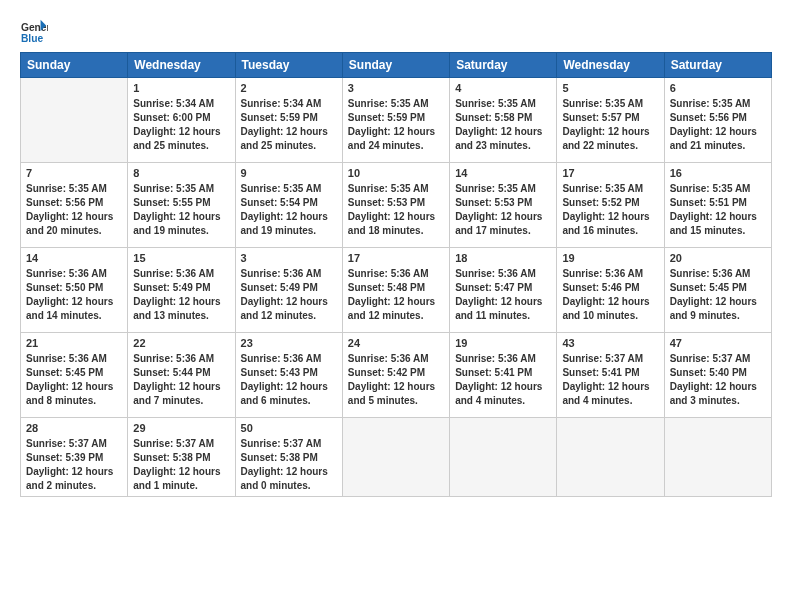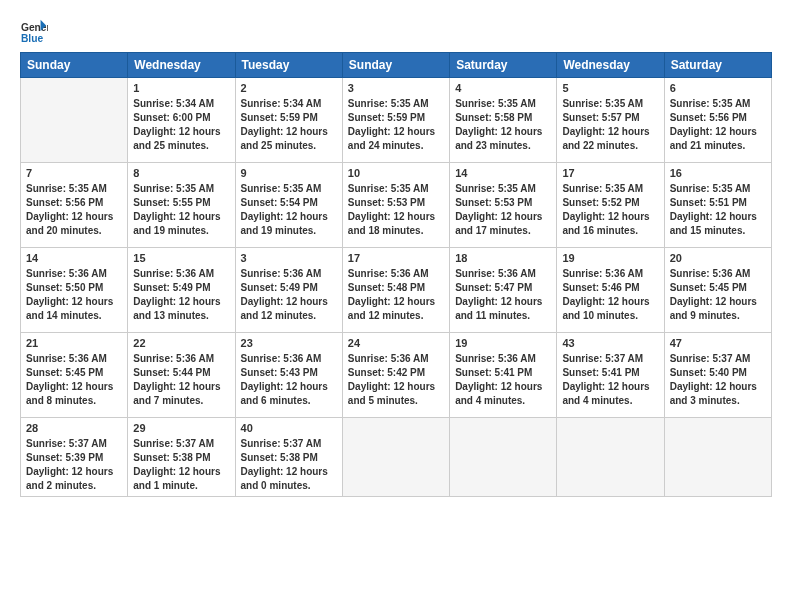--- a/index.html
+++ b/index.html
@@ -329,21 +329,21 @@
 and 2 minutes.</div>
           </td>
           <td>
             <span class="day-num">29</span>
             <div class="day-info" style="white-space: pre-line;">Sunrise: 5:37 AM
 Sunset: 5:38 PM
 Daylight: 12 hours
 and 1 minute.</div>
           </td>
           <td>
-            <span class="day-num">40</span>
+            <span class="day-num">50</span>
             <div class="day-info" style="white-space: pre-line;">Sunrise: 5:37 AM
 Sunset: 5:38 PM
 Daylight: 12 hours
 and 0 minutes.</div>
           </td>
           <td class="empty"></td>
           <td class="empty"></td>
           <td class="empty"></td>
           <td class="empty"></td>
         </tr>

